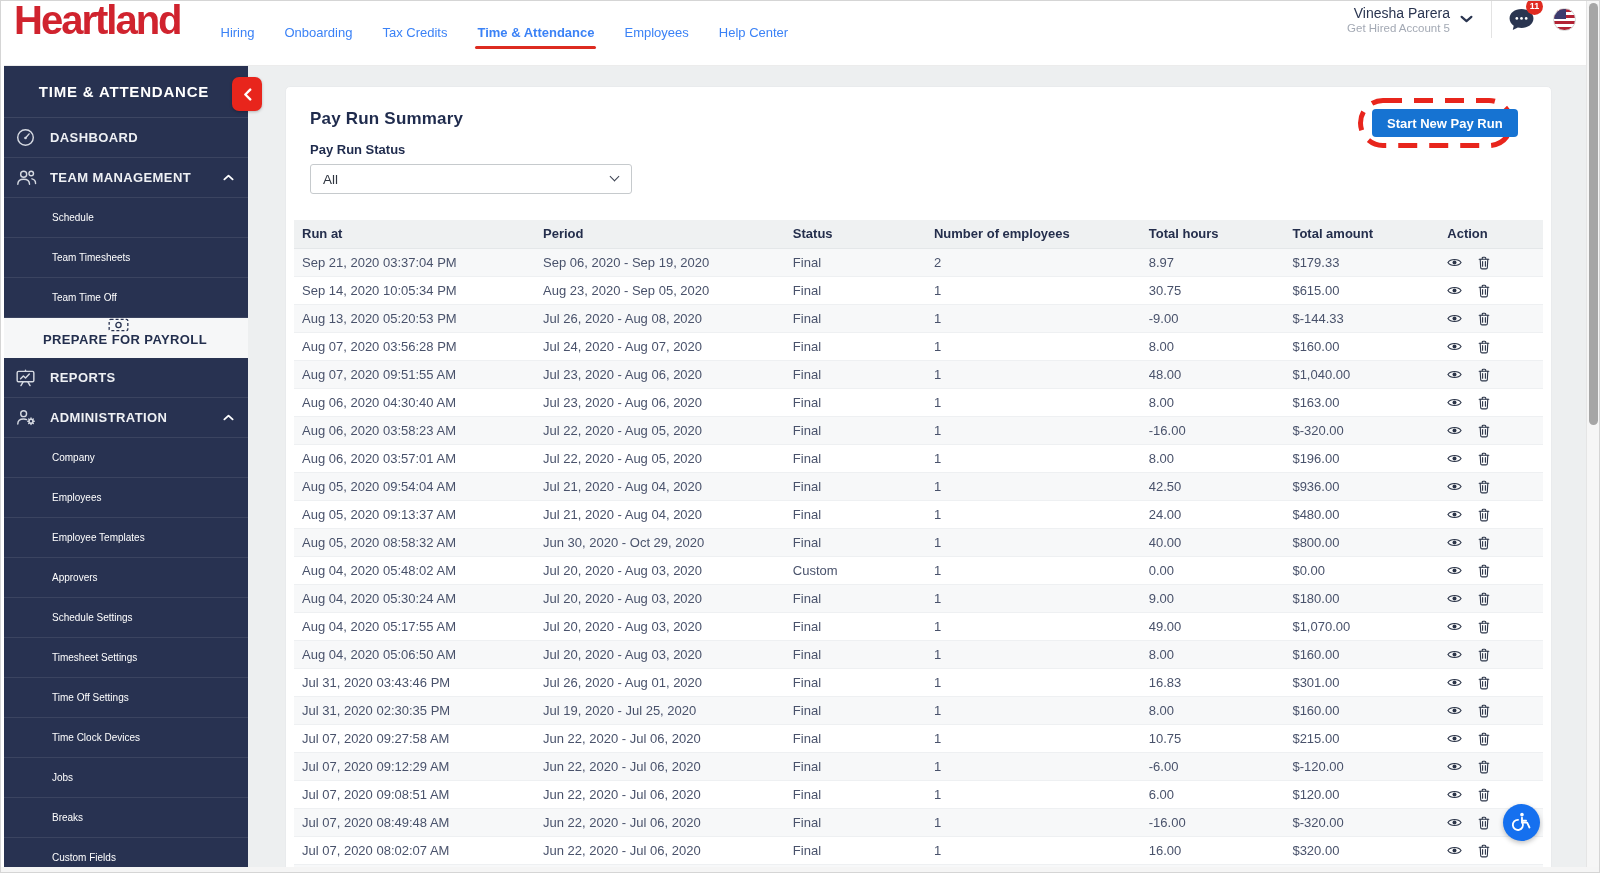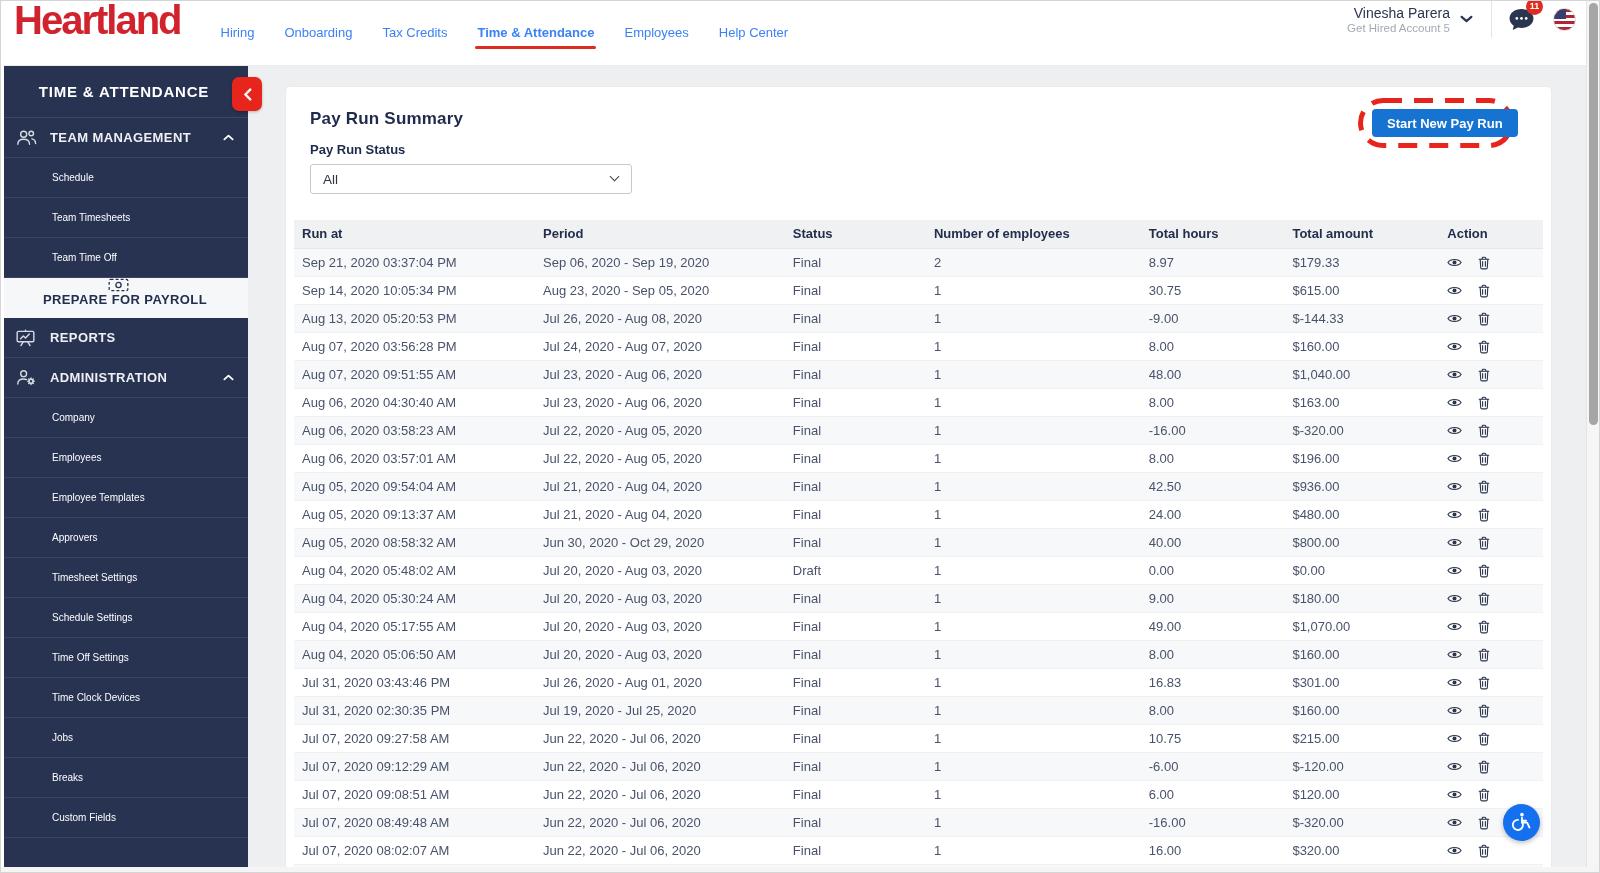--- a/index.html
+++ b/index.html
@@ -171,20 +171,30 @@
       </div>
       <div class="flag"></div>
     </div>
   </header>
 
   <aside class="sidebar">
     <div class="sidebar-title">TIME &amp; ATTENDANCE</div>
     <nav class="side-nav">
         <div class="side-section">
           <span class="icon">
+            <svg viewBox="0 0 20 20" width="19" height="19" fill="none" stroke="currentColor" stroke-width="1.5" stroke-linecap="round">
+              <circle cx="10" cy="10" r="8.2"></circle>
+              <path d="M10 10.5 L13.8 6.2"></path>
+              <circle cx="10" cy="10.5" r="1.4" fill="currentColor" stroke="none"></circle>
+            </svg>
+          </span>
+          <span class="label">DASHBOARD</span>
+        </div>
+        <div class="side-section">
+          <span class="icon">
             <svg viewBox="0 0 22 18" width="21" height="17" fill="none" stroke="currentColor" stroke-width="1.5" stroke-linecap="round">
               <circle cx="8" cy="5.5" r="3.2"></circle>
               <path d="M1.8 16.2 c0-3.6 2.8-5.4 6.2-5.4 s6.2 1.8 6.2 5.4"></path>
               <circle cx="16" cy="4.8" r="2.4"></circle>
               <path d="M16.8 10.4 c2.4.5 3.8 2.2 3.8 5"></path>
             </svg>
           </span>
           <span class="label">TEAM MANAGEMENT</span>
           <span class="chev">
             <svg viewBox="0 0 12 7" width="11" height="7" fill="none" stroke="currentColor" stroke-width="2" stroke-linecap="round" stroke-linejoin="round">
@@ -242,24 +252,24 @@
         <div class="side-sub">
           <span class="label">Employees</span>
         </div>
         <div class="side-sub">
           <span class="label">Employee Templates</span>
         </div>
         <div class="side-sub">
           <span class="label">Approvers</span>
         </div>
         <div class="side-sub">
+          <span class="label">Schedule Settings</span>
+        </div>
+        <div class="side-sub">
           <span class="label">Timesheet Settings</span>
-        </div>
-        <div class="side-sub">
-          <span class="label">Schedule Settings</span>
         </div>
         <div class="side-sub">
           <span class="label">Time Off Settings</span>
         </div>
         <div class="side-sub">
           <span class="label">Time Clock Devices</span>
         </div>
         <div class="side-sub">
           <span class="label">Jobs</span>
         </div>
@@ -541,21 +551,21 @@
                   <path d="M1.2 3.2 h9.6"></path>
                   <path d="M4.2 3 V2.2 a1 1 0 0 1 1-1 h1.6 a1 1 0 0 1 1 1 V3"></path>
                   <path d="M2.2 3.4 l.5 8.3 a1.3 1.3 0 0 0 1.3 1.2 h4 a1.3 1.3 0 0 0 1.3-1.2 l.5-8.3"></path>
                   <path d="M4.6 5.6 v4.6 M7.4 5.6 v4.6"></path>
                 </svg>
               </span></td>
           </tr>
           <tr>
             <td>Aug 04, 2020 05:48:02 AM</td>
             <td>Jul 20, 2020 - Aug 03, 2020</td>
-            <td>Draft</td>
+            <td>Custom</td>
             <td>1</td>
             <td>0.00</td>
             <td>$0.00</td>
             <td><span class="icon-btn">
                 <svg viewBox="0 0 16 11" width="15" height="11">
                   <path d="M1 5.5 C3.8 1.3 12.2 1.3 15 5.5 C12.2 9.7 3.8 9.7 1 5.5 Z" fill="none" stroke="currentColor" stroke-width="1.2"></path>
                   <circle cx="8" cy="5.5" r="2.1" fill="currentColor"></circle>
                 </svg>
               </span><span class="icon-btn">
                 <svg viewBox="0 0 12 14" width="12" height="14" fill="none" stroke="currentColor" stroke-width="1.1" stroke-linecap="round">

